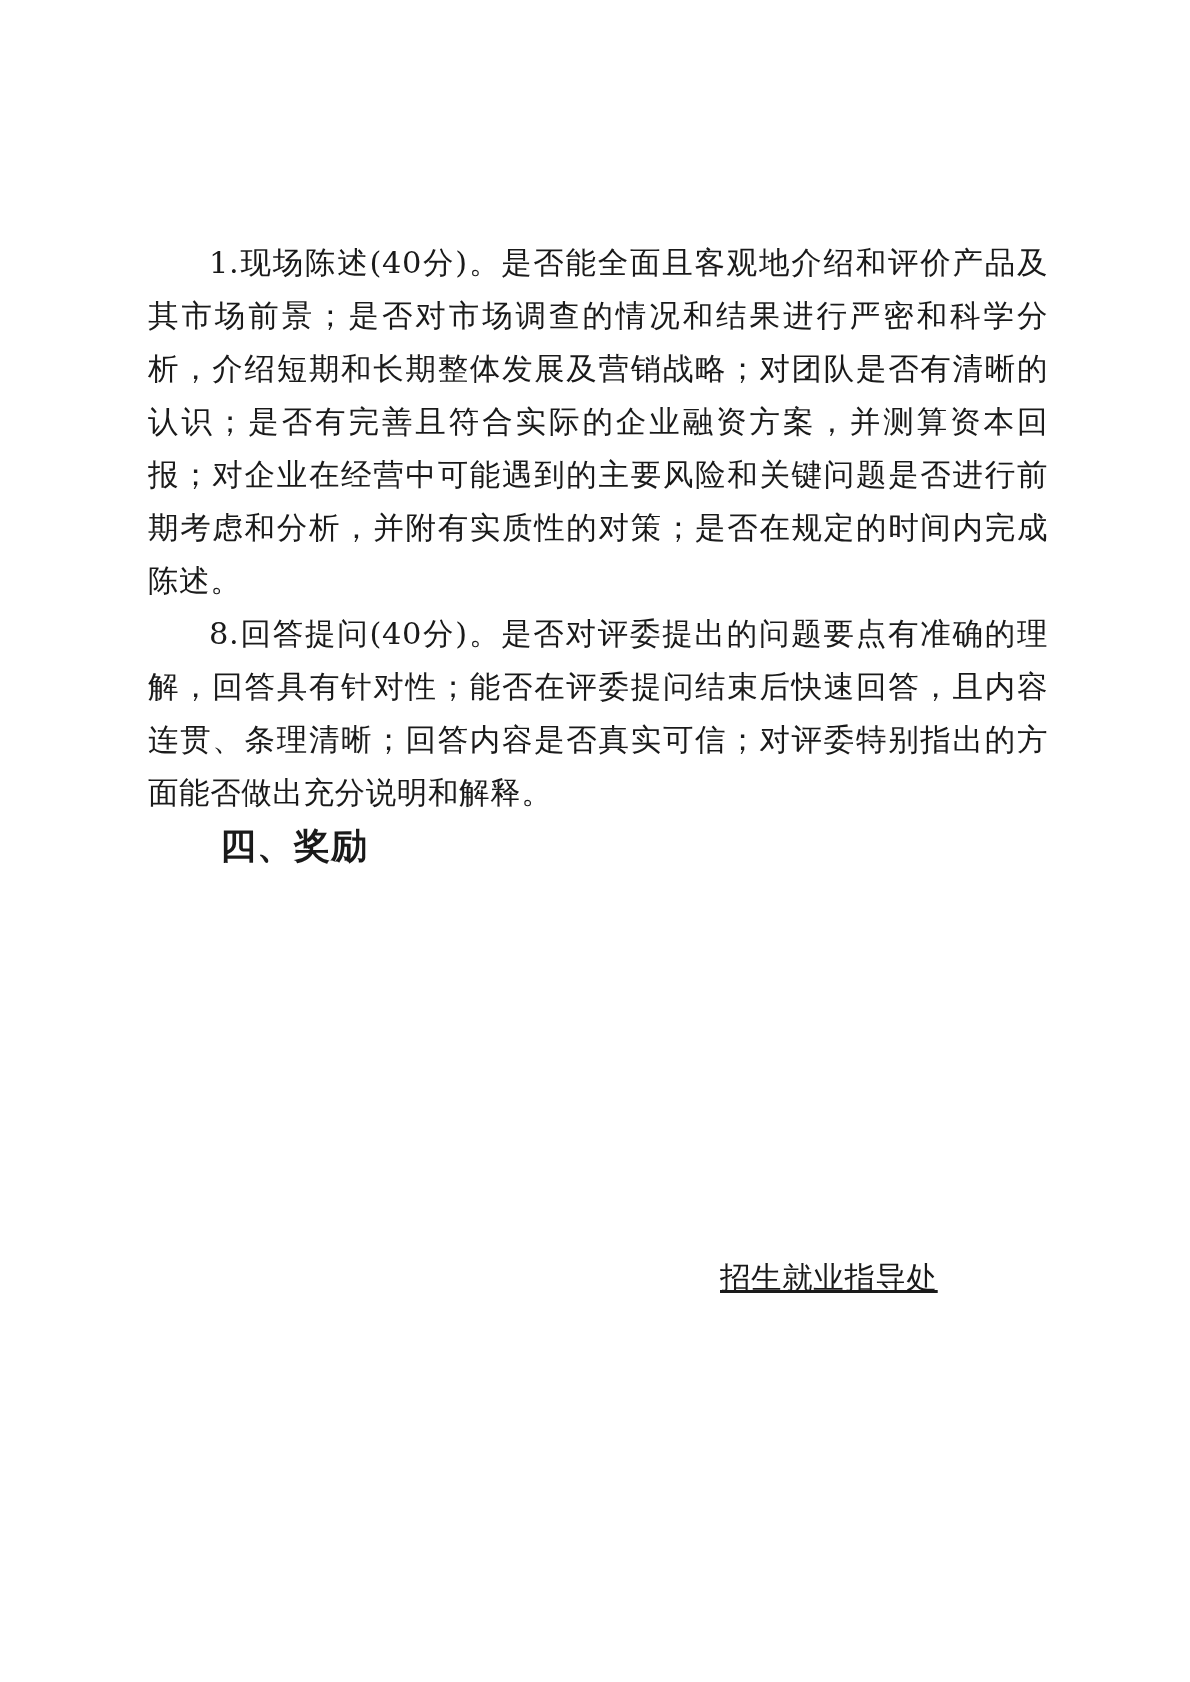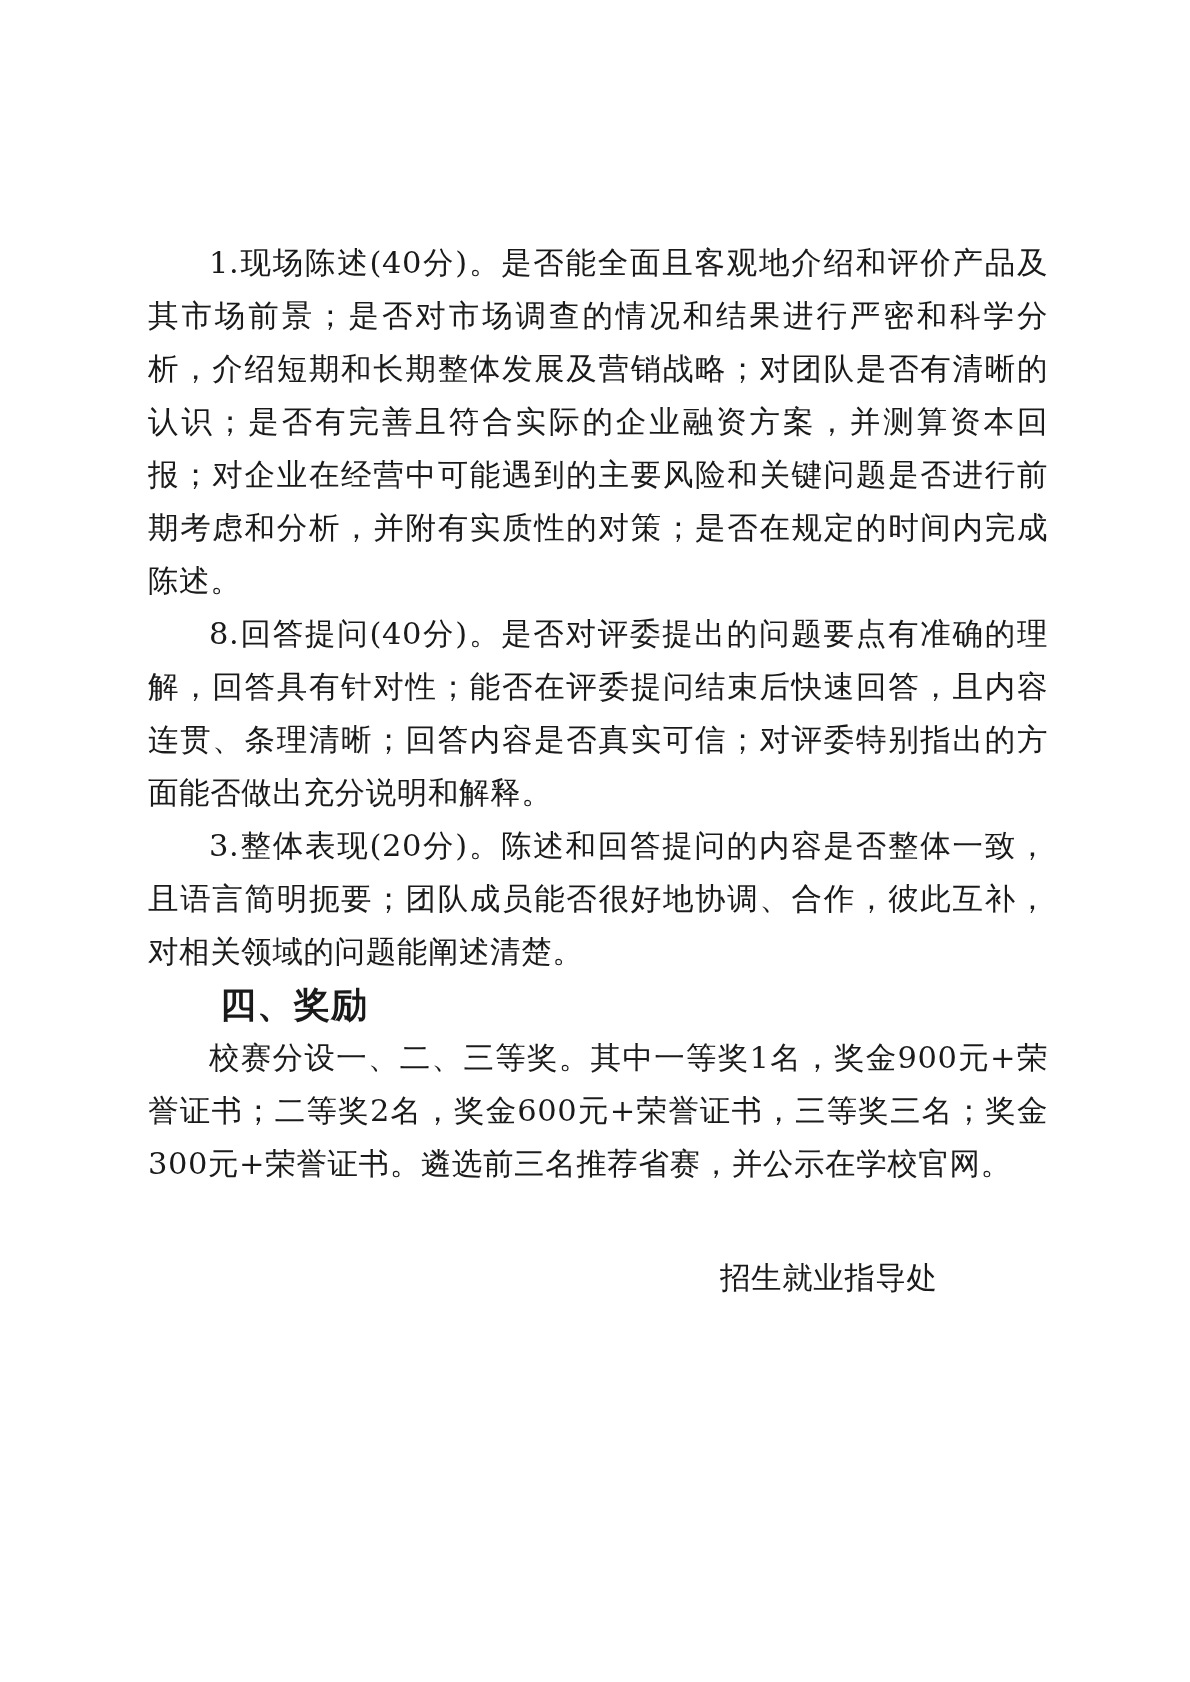--- a/index.html
+++ b/index.html
@@ -48,41 +48,40 @@
     right: 150px;
     top: 1205px;
     width: 320px;
     text-align: left;
   }
   .sig-line {
     font-size: 30.5px;
     line-height: 53px;
     letter-spacing: 0.6px;
     white-space: nowrap;
+    text-decoration: underline;
   }
   .sig-line.second {
     margin-top: 4px;
   }
 </style>
 </head>
 <body>
 
 <div class="page">
 
   <div class="content">
 
     <p class="para">1.现场陈述(40分)。是否能全面且客观地介绍和评价产品及其市场前景；是否对市场调查的情况和结果进行严密和科学分析，介绍短期和长期整体发展及营销战略；对团队是否有清晰的认识；是否有完善且符合实际的企业融资方案，并测算资本回报；对企业在经营中可能遇到的主要风险和关键问题是否进行前期考虑和分析，并附有实质性的对策；是否在规定的时间内完成陈述。</p>
 
     <p class="para">8.回答提问(40分)。是否对评委提出的问题要点有准确的理解，回答具有针对性；能否在评委提问结束后快速回答，且内容连贯、条理清晰；回答内容是否真实可信；对评委特别指出的方面能否做出充分说明和解释。</p>
 
-    <p class="para">3.整体表现(20分)。陈述和回答提问的内容是否整体一致，且语言简明扼要；团队成员能否很好地协调、合作，彼此互补，对相关领域的问题能阐述清楚。</p>
 
     <p class="heading">四、奖励</p>
 
-    <p class="para">校赛分设一、二、三等奖。其中一等奖1名，奖金900元+荣誉证书；二等奖2名，奖金600元+荣誉证书，三等奖三名；奖金300元+荣誉证书。遴选前三名推荐省赛，并公示在学校官网。</p>
 
   </div>
 
   <div class="signature">
     <div class="sig-line">招生就业指导处</div>
   </div>
 
 </div>
 
 </body></html>

